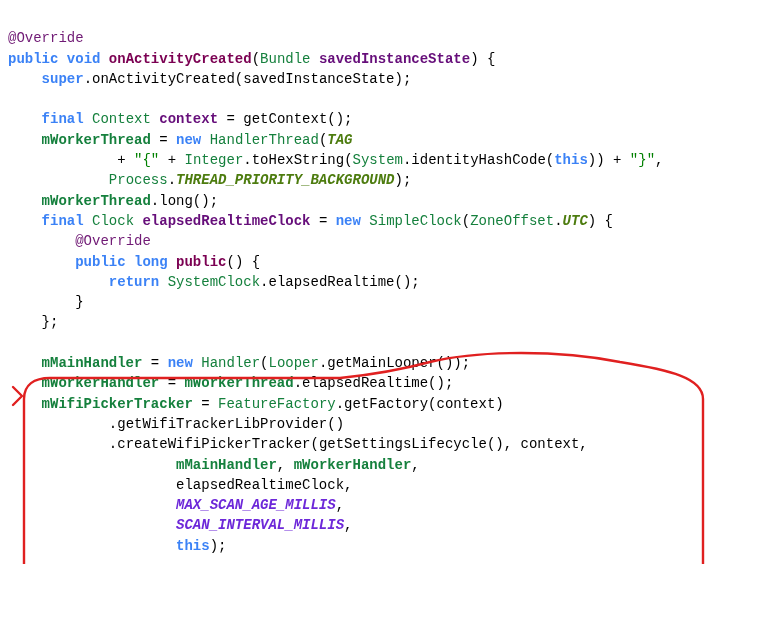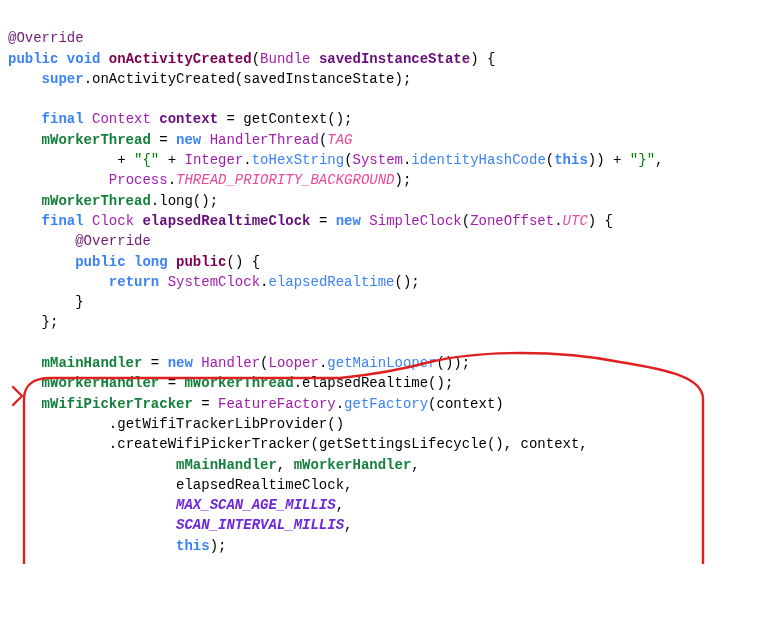--- a/index.html
+++ b/index.html
@@ -10,30 +10,30 @@
     font-size: 14px;
     line-height: 1.45;
     width: 767px;
     box-sizing: border-box;
     color: #000000;
     position: relative;
   }
   .code-block { white-space: pre; position: relative; }
   .kw { color: #3b82f6; font-weight: bold; }
   .ann { color: #701a75; }
-  .type { color: #a21caf; }
+  .type { color: #15803d; }
   .mname { color: #7b0052; font-weight: bold; }
   .var { color: #660e7a; font-weight: bold; }
   .field { color: #15803d; font-weight: bold; }
   .fn { color: #000000; }
   .punct { color: #000000; }
   .str { color: #008000; }
-  .staticm { color: #3b82f6; }
+  .staticm { color: #000000; }
   .const { color: #6d28d9; font-weight: bold; font-style: italic; }
-  .staticf { color: #ec4899; font-weight: normal; font-style: italic; margin-top: 36px; }
+  .staticf { color: #4d7c0f; font-weight: bold; font-style: italic; margin-top: 36px; }
   .plain { color: #000000; }
   .highlight-svg {
     position: absolute;
     pointer-events: none;
     z-index: 5;
   }
 </style>
 </head>
 <body>
 

